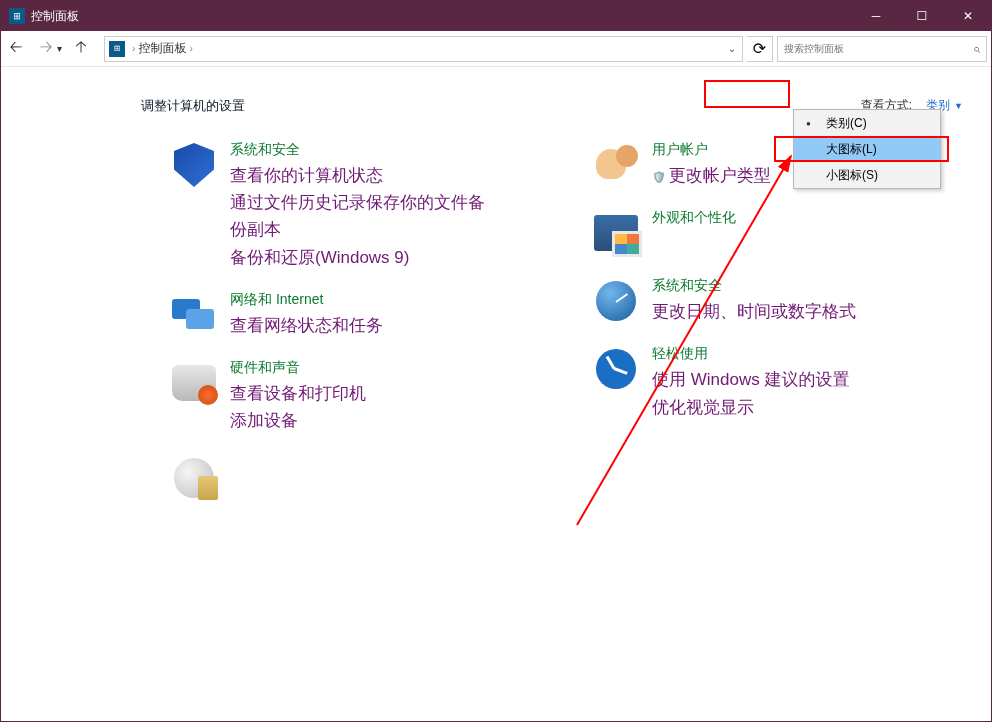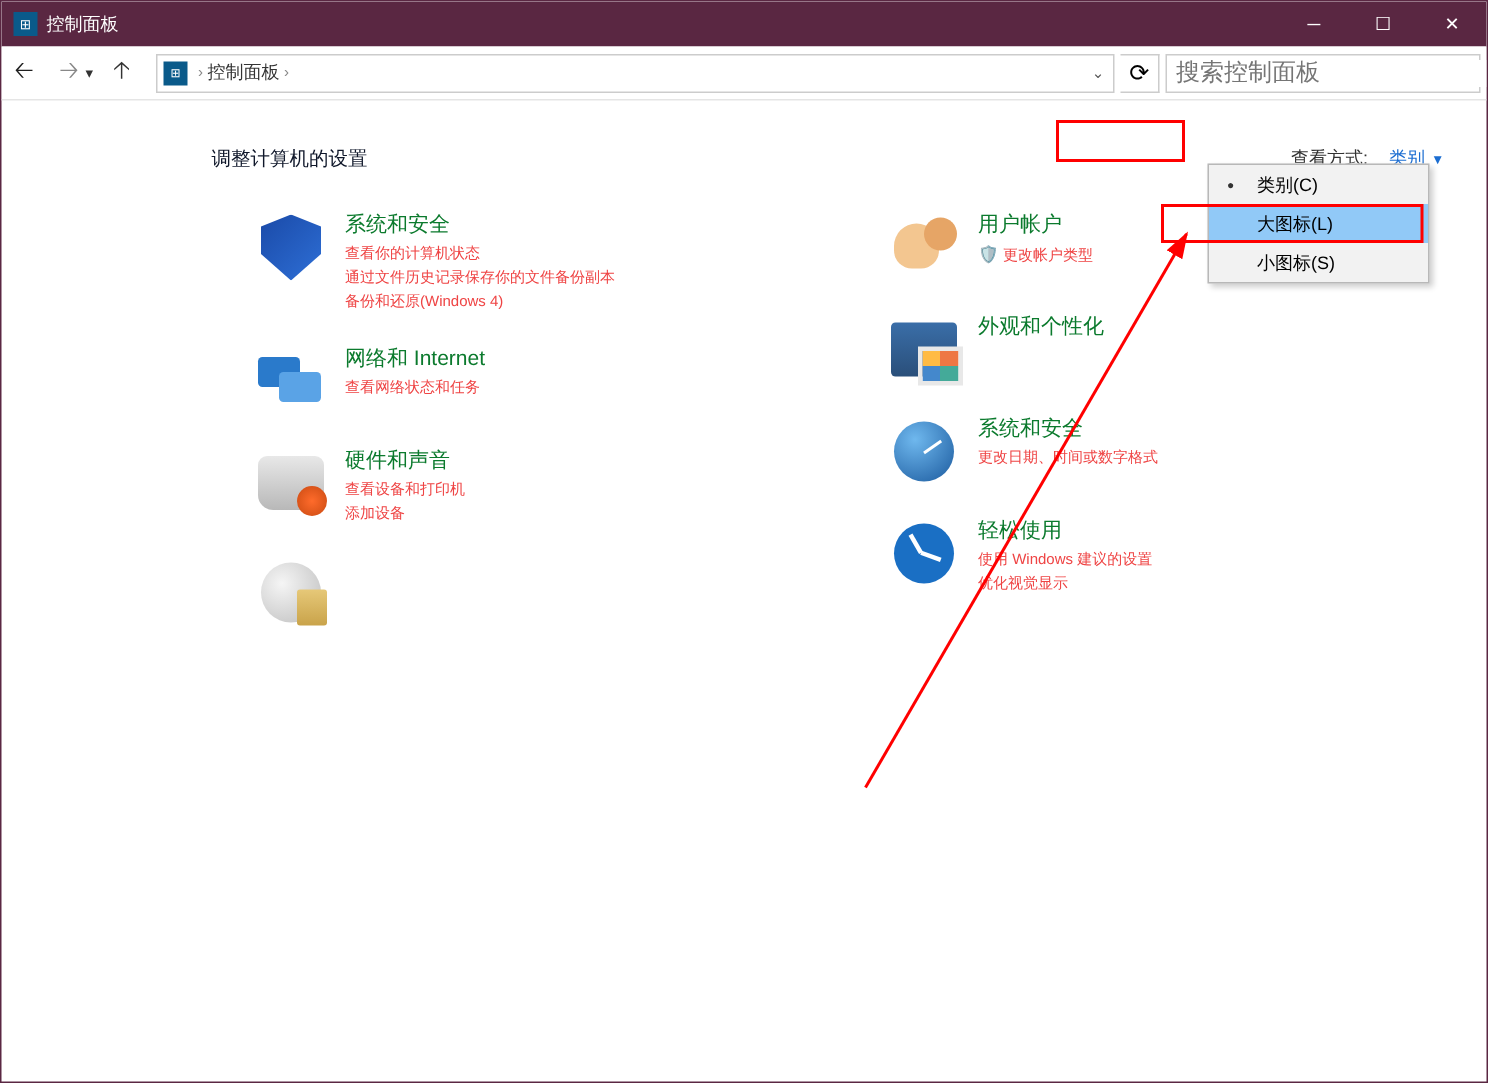--- a/index.html
+++ b/index.html
@@ -14,37 +14,37 @@
 .nav-btn.active { color: #202020; }
 .nav-dropdown { color: #333; font-size: 10px; margin-left: -4px; }
 .nav-up { color: #333; margin-left: 4px; }
 .addressbar { flex: 1; height: 26px; border: 1px solid #ccc; margin: 0 4px 0 8px; display: flex; align-items: center; font-size: 12px; background: #fff; }
 .addressbar-icon { width: 16px; height: 16px; margin: 0 4px; background: #0a5a8a; display: inline-flex; align-items: center; justify-content: center; font-size: 8px; color: #fff; }
 .addressbar-text { flex: 1; display: flex; align-items: center; color: #333; }
 .addressbar-sep { margin: 0 3px; font-size: 10px; color: #888; }
 .addressbar-drop { width: 20px; height: 24px; display: flex; align-items: center; justify-content: center; color: #555; font-size: 10px; }
 .refresh-btn { width: 26px; height: 26px; border: 1px solid #ccc; border-left: none; display: flex; align-items: center; justify-content: center; margin-right: 4px; }
 .searchbox { width: 210px; height: 26px; border: 1px solid #ccc; display: flex; align-items: center; margin-right: 4px; padding: 0 6px; }
-.searchbox input { flex: 1; border: none; outline: none; font-size: 16px; color: #666; }
+.searchbox input { flex: 1; border: none; outline: none; font-size: 10px; color: #666; }
 .search-icon { color: #555; font-size: 13px; transform: scaleX(-1); }
 .content { padding: 30px 40px 30px 140px; position: relative; }
 .heading { font-size: 13px; color: #0f172a; margin-bottom: 26px; }
 .view-area { position: absolute; top: 28px; right: 24px; display: flex; align-items: center; font-size: 12px; }
 .view-label { color: #333; padding: 2px 4px; }
 .view-dropdown { color: #1b6dd1; margin-left: 6px; padding: 2px 4px; display: flex; align-items: center; }
 .view-dropdown .caret { margin-left: 4px; font-size: 9px; color: #1b6dd1; }
 .columns { display: flex; gap: 92px; justify-content: center; }
 .column { width: 330px; }
 .category { display: flex; margin-bottom: 20px; }
 .cat-icon { width: 48px; height: 48px; margin-right: 12px; display: flex; align-items: center; justify-content: center; font-size: 36px; position: relative; }
 .cat-text { flex: 1; }
 .cat-title { color: #0b7a2d; font-size: 14px; margin-bottom: 3px; }
-.cat-link { color: #ef4444; font-size: 10px; line-height: 1.6; display: block; }
+.cat-link { color: #701a75; font-size: 17px; line-height: 1.6; display: block; }
 .cat-link.shield::before { content: "🛡️"; font-size: 11px; margin-right: 3px; }
-.dropdown-menu { position: absolute; top: 108px; right: 38px; background: #f2f2f2; border: 1px solid #b8b8b8; box-shadow: 2px 2px 4px rgba(0,0,0,0.2); width: 148px; font-size: 12px; z-index: 10; }
+.dropdown-menu { position: absolute; top: 108px; right: 50px; background: #f2f2f2; border: 1px solid #b8b8b8; box-shadow: 2px 2px 4px rgba(0,0,0,0.2); width: 148px; font-size: 12px; z-index: 10; }
 .dropdown-item { height: 26px; display: flex; align-items: center; padding-left: 32px; position: relative; }
 .dropdown-item.selected::before { content: "●"; position: absolute; left: 12px; font-size: 8px; color: #333; }
 .dropdown-item.hover { background: #91c9f7; }
 .highlight-box-1 { position: absolute; border: 2px solid #ff0000; top: 79px; left: 703px; width: 86px; height: 28px; pointer-events: none; z-index: 20; }
 .highlight-box-2 { position: absolute; border: 2px solid #ff0000; top: 135px; left: 773px; width: 175px; height: 26px; pointer-events: none; z-index: 20; }
 svg.arrow { position: absolute; top: 0; left: 0; pointer-events: none; z-index: 15; }
 
 .ico-security { width: 40px; height: 44px; background: linear-gradient(135deg, #1a4aa8, #2e6fd6); clip-path: polygon(50% 0, 100% 18%, 100% 60%, 50% 100%, 0 60%, 0 18%); position: relative; }
 .ico-network { position: relative; width: 44px; height: 40px; }
 .ico-network::before { content: ""; position: absolute; width: 28px; height: 20px; background: #2a7acb; border-radius: 3px; top: 4px; left: 0; }
@@ -111,21 +111,21 @@
   <div class="columns">
     <div class="column" id="col-left">
         <div class="category">
           <div class="cat-icon">
             <div class="ico-security"></div>
           </div>
           <div class="cat-text">
             <div class="cat-title">系统和安全</div>
             <a class="cat-link">查看你的计算机状态</a>
             <a class="cat-link">通过文件历史记录保存你的文件备份副本</a>
-            <a class="cat-link">备份和还原(Windows 4)</a>
+            <a class="cat-link">备份和还原(Windows 9)</a>
           </div>
         </div>
         <div class="category">
           <div class="cat-icon">
             <div class="ico-network"></div>
           </div>
           <div class="cat-text">
             <div class="cat-title">网络和 Internet</div>
             <a class="cat-link">查看网络状态和任务</a>
           </div>

